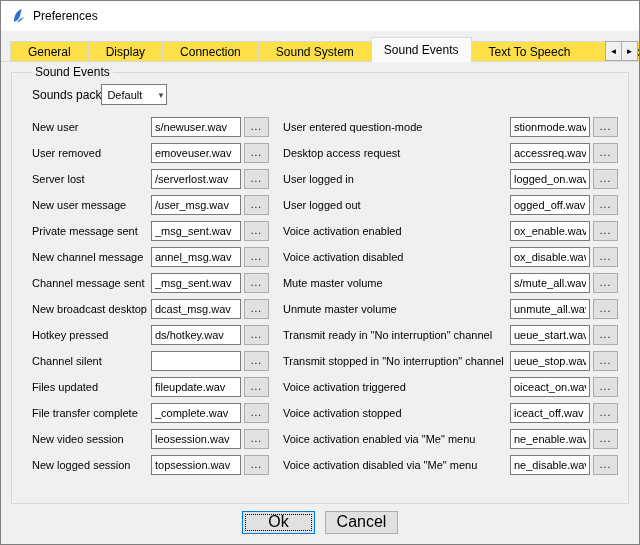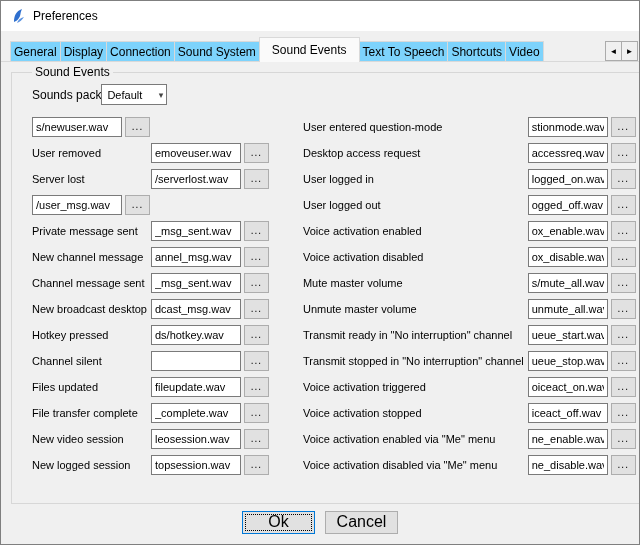--- a/index.html
+++ b/index.html
@@ -18,22 +18,22 @@
   
   .titlebar { flex: 0 0 30px; background: #ffffff; display: flex; align-items: center; gap: 7px; padding: 0 9px; }
   .app-icon { width: 16px; height: 16px; display: inline-flex; }
   .title-text { font-size: 12px; }
 
   
   .tabbar { position: relative; flex: 0 0 31px; padding: 9px 0 0 9px; overflow: hidden; }
   .tabbar::after { content: ""; position: absolute; left: 0; right: 0; bottom: 0; height: 1px; background: #d9d9d9; z-index: 1; }
   .tabs { display: flex; align-items: flex-end; height: 22px; position: relative; }
   .tab {
-    flex: 0 0 auto; font-size: 12px; padding: 3px 3px;
-    background: #7dd3fc; border: 1px solid #d9d9d9; border-bottom: none;
+    flex: 0 0 auto; font-size: 12px; padding: 3px 17px;
+    background: #fde047; border: 1px solid #d9d9d9; border-bottom: none;
     margin-right: -1px; white-space: nowrap; position: relative; z-index: 0;
     cursor: default;
   }
   .tab.active {
     background: #fafafa; padding: 5px 12px; z-index: 3;
     box-shadow: 0 1px 0 #fafafa;
   }
   .tab-scroll { position: absolute; right: 1px; top: 10px; display: flex; z-index: 5; }
   .tab-scroll-btn {
     width: 17px; height: 20px; border: 1px solid #ababab; background: #f0f0f0;
@@ -46,21 +46,21 @@
 
   .sounds-pack-row { display: flex; align-items: center; gap: 0; margin: 3px 0 12px; }
   .sp-label { font-size: 12px; }
   .combo { display: flex; align-items: center; width: 66px; height: 21px; border: 1px solid #7a7a7a; background: #ffffff; padding: 0 3px 0 5px; }
   .combo-value { flex: 1; font-size: 11px; }
   .combo-arrow { font-size: 9px; color: #444; }
 
   .cols { display: flex; gap: 14px; }
   .col { display: flex; flex-direction: column; gap: 6px; }
   .col-left { flex: 0 0 234px; }
-  .col-right { flex: 1 1 auto; min-width: 0; margin-left: 20px; }
+  .col-right { flex: 1 1 auto; min-width: 0; }
 
   .sound-row { display: flex; align-items: center; height: 20px; }
   .row-label { flex: 1 1 auto; min-width: 0; font-size: 11px; white-space: nowrap; overflow: hidden; padding-right: 4px; }
   .row-input {
     flex: 0 0 auto; height: 20px; border: 1px solid #7a7a7a; background: #fff;
     padding: 1px 3px; font-family: "Liberation Sans", sans-serif; font-size: 11px; color: #000;
   }
   .col-left .row-input { width: 90px; }
   .col-right .row-input { width: 80px; }
   .browse-btn {
@@ -113,34 +113,36 @@
       <span class="sp-label">Sounds pack</span>
       <div class="combo">
         <span class="combo-value">Default</span>
         <span class="combo-arrow">▾</span>
       </div>
     </div>
 
     <div class="cols">
       <div class="col col-left">
           <div class="sound-row">
+    <span class="row-label">New user</span>
     <input class="row-input" type="text" value="s/newuser.wav" style="">
     <button class="browse-btn">...</button>
   </div>
           <div class="sound-row">
     <span class="row-label">User removed</span>
     <input class="row-input" type="text" value="emoveuser.wav" style="">
     <button class="browse-btn">...</button>
   </div>
           <div class="sound-row">
     <span class="row-label">Server lost</span>
     <input class="row-input" type="text" value="/serverlost.wav" style="">
     <button class="browse-btn">...</button>
   </div>
           <div class="sound-row">
+    <span class="row-label">New user message</span>
     <input class="row-input" type="text" value="/user_msg.wav" style="">
     <button class="browse-btn">...</button>
   </div>
           <div class="sound-row">
     <span class="row-label">Private message sent</span>
     <input class="row-input" type="text" value="_msg_sent.wav" style="">
     <button class="browse-btn">...</button>
   </div>
           <div class="sound-row">
     <span class="row-label">New channel message</span>

